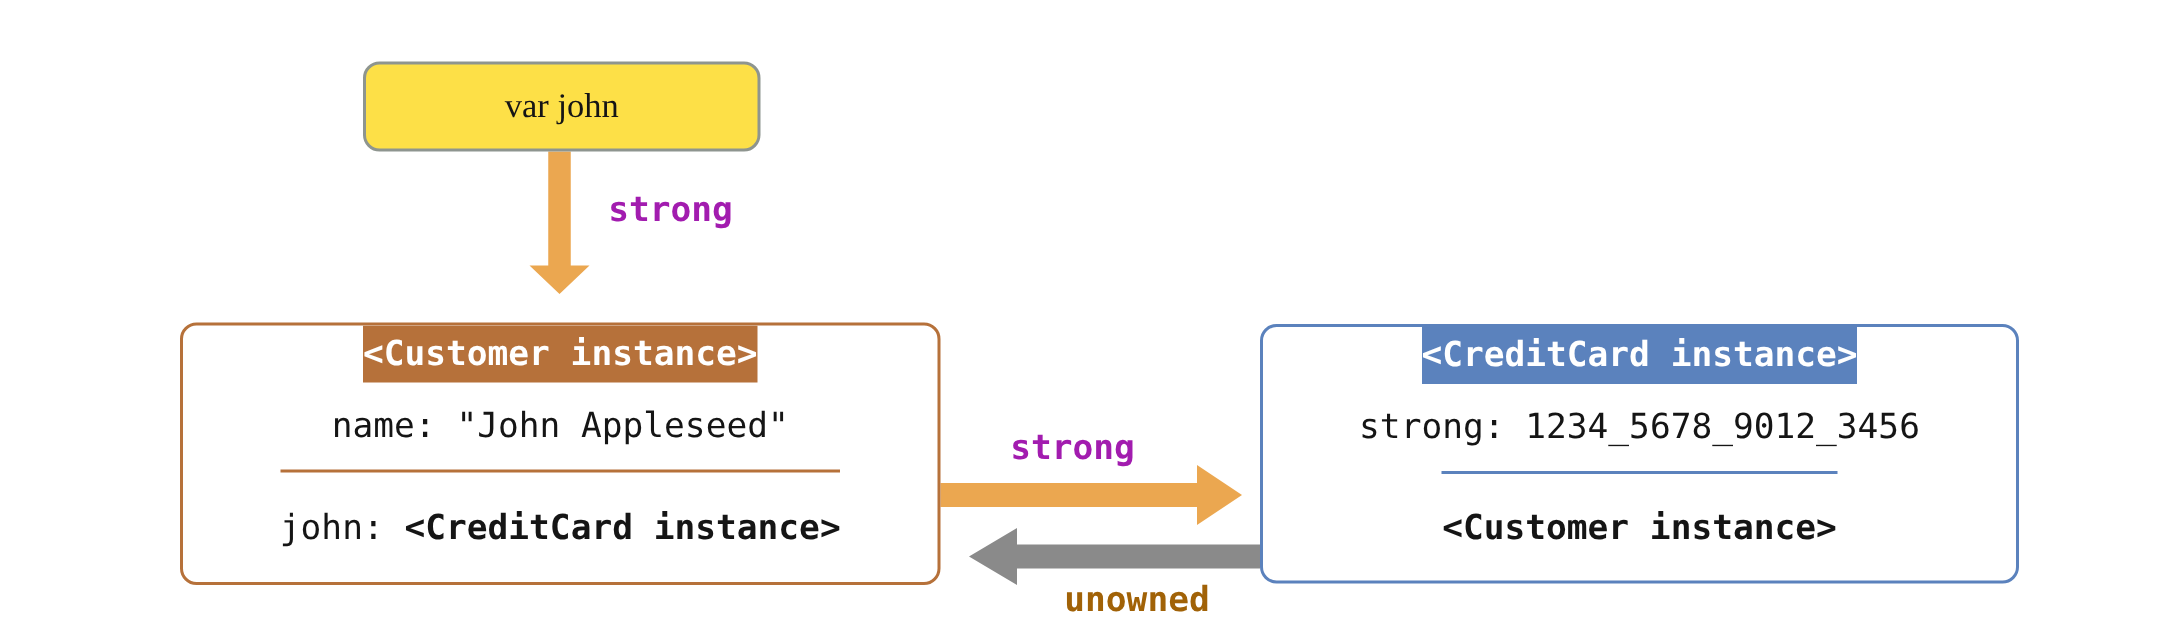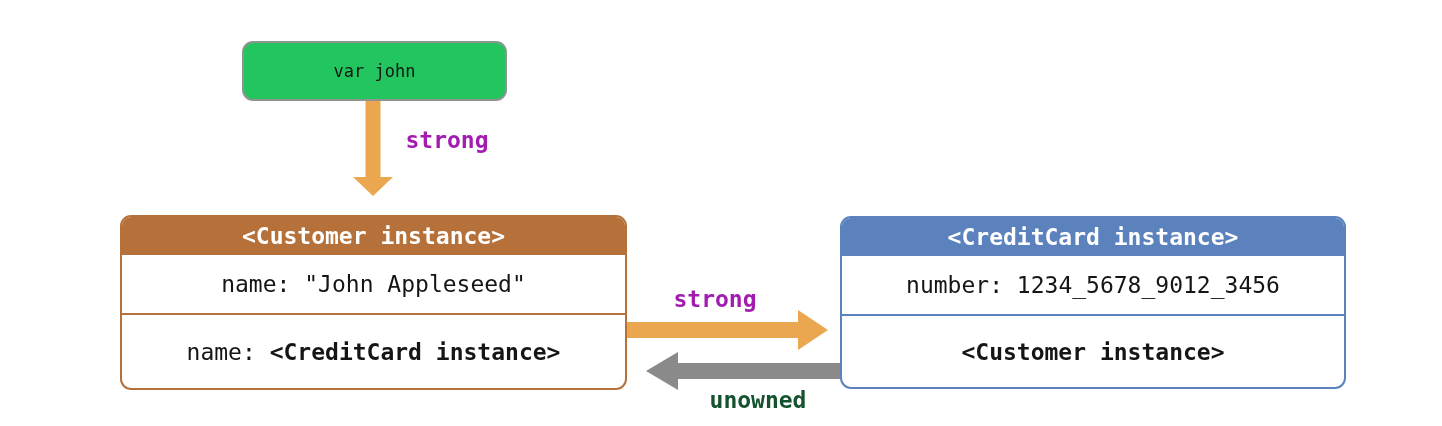--- a/index.html
+++ b/index.html
@@ -23,51 +23,53 @@
     height: 426px;
     pointer-events: none;
   }
   .var-box {
     position: absolute;
     left: 242px;
     top: 41px;
     width: 265px;
     height: 60px;
     box-sizing: border-box;
-    background: #22c55e;
+    background: #fde047;
     border: 2px solid #8e958f;
     border-radius: 11px;
     display: flex;
     align-items: center;
     justify-content: center;
-    font-size: 17px;
+    font-size: 23px;
     color: #151515;
+    font-family: Liberation Serif, serif;
   }
   .ref-label {
     position: absolute;
     transform: translateX(-50%);
     font-size: 23px;
     line-height: 23px;
     font-weight: bold;
     white-space: nowrap;
   }
   .ref-label.orange { color: #a21caf; }
-  .ref-label.gray   { color: #14532d; }
+  .ref-label.gray   { color: #a16207; }
   .label-strong-top   { left: 447px; top: 129px; }
   .label-strong-mid   { left: 715px; top: 288px; }
   .label-unowned      { left: 758px; top: 389px; }
 
   .ibox {
     position: absolute;
     box-sizing: border-box;
     border-radius: 11px;
     overflow: hidden;
     background: #ffffff;
     display: flex;
     flex-direction: column;
+    align-items: center;
   }
   .ibox.customer {
     left: 120px;
     top: 215px;
     width: 507px;
     height: 175px;
     border: 2px solid #b6713a;
   }
   .ibox.creditcard {
     left: 840px;
@@ -122,27 +124,27 @@
   <span class="ref-label orange label-strong-mid">strong</span>
 
   <span class="ref-label gray label-unowned">unowned</span>
 
   <div class="ibox customer">
     <div class="hdr">&lt;Customer instance&gt;</div>
     <div class="row row1">
       <span>name: "John Appleseed"</span><span class="bold-part"></span>
     </div>
     <div class="row row2">
-      <span>name: </span><span class="bold-part">&lt;CreditCard instance&gt;</span>
+      <span>john: </span><span class="bold-part">&lt;CreditCard instance&gt;</span>
     </div>
   </div>
 
   <div class="ibox creditcard">
     <div class="hdr">&lt;CreditCard instance&gt;</div>
     <div class="row row1">
-      <span>number: 1234_5678_9012_3456</span><span class="bold-part"></span>
+      <span>strong: 1234_5678_9012_3456</span><span class="bold-part"></span>
     </div>
     <div class="row row2">
       <span class="bold-part">&lt;Customer instance&gt;</span>
     </div>
   </div>
 
 </div>
 
 </body></html>

